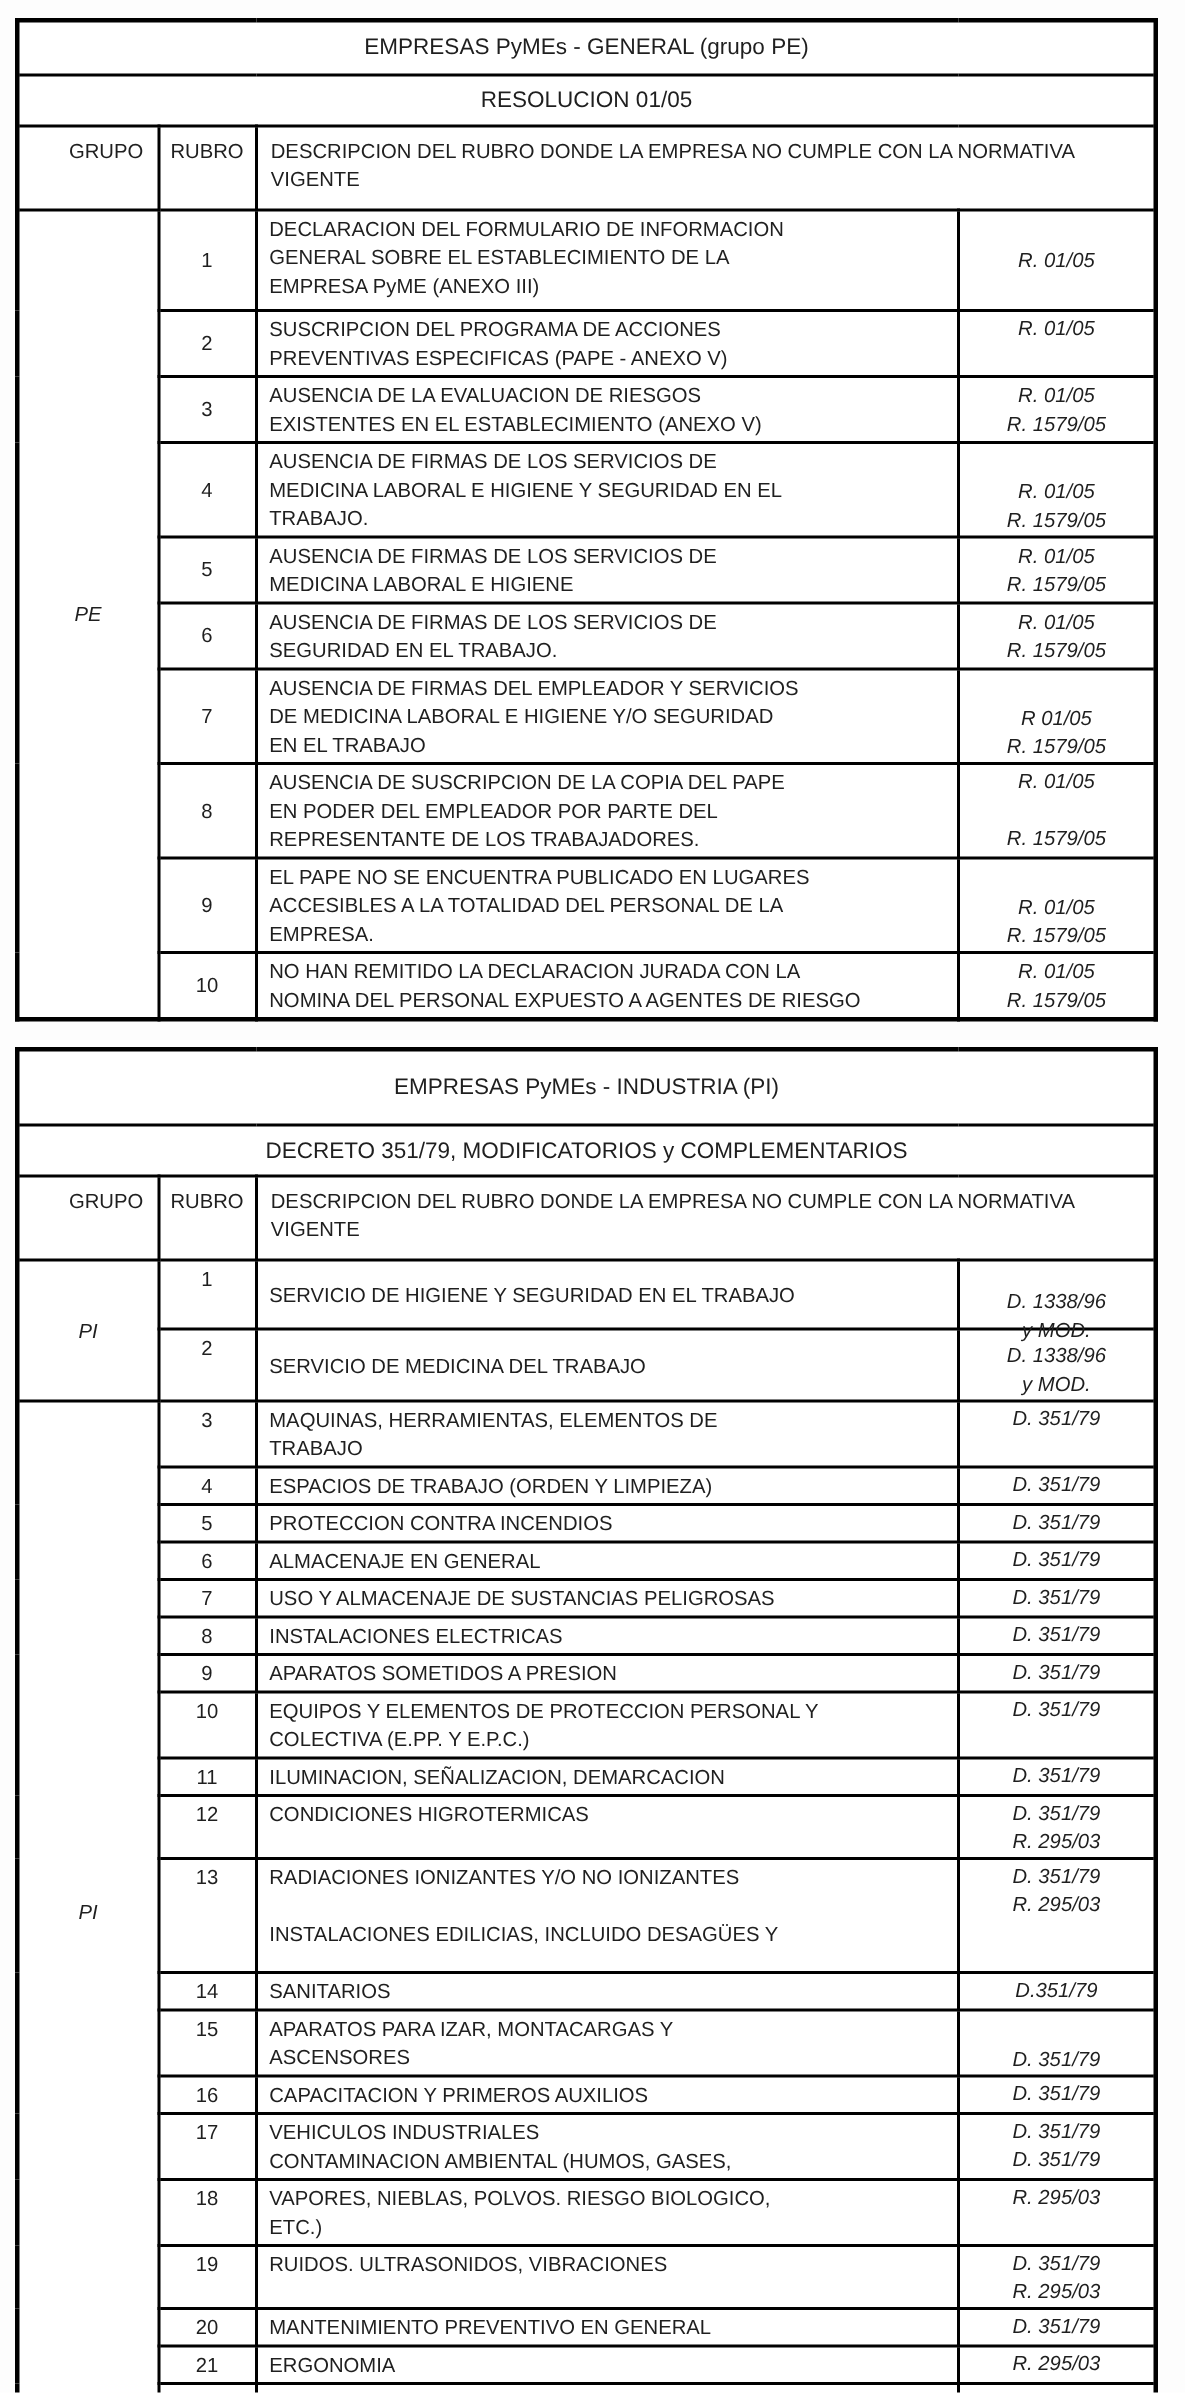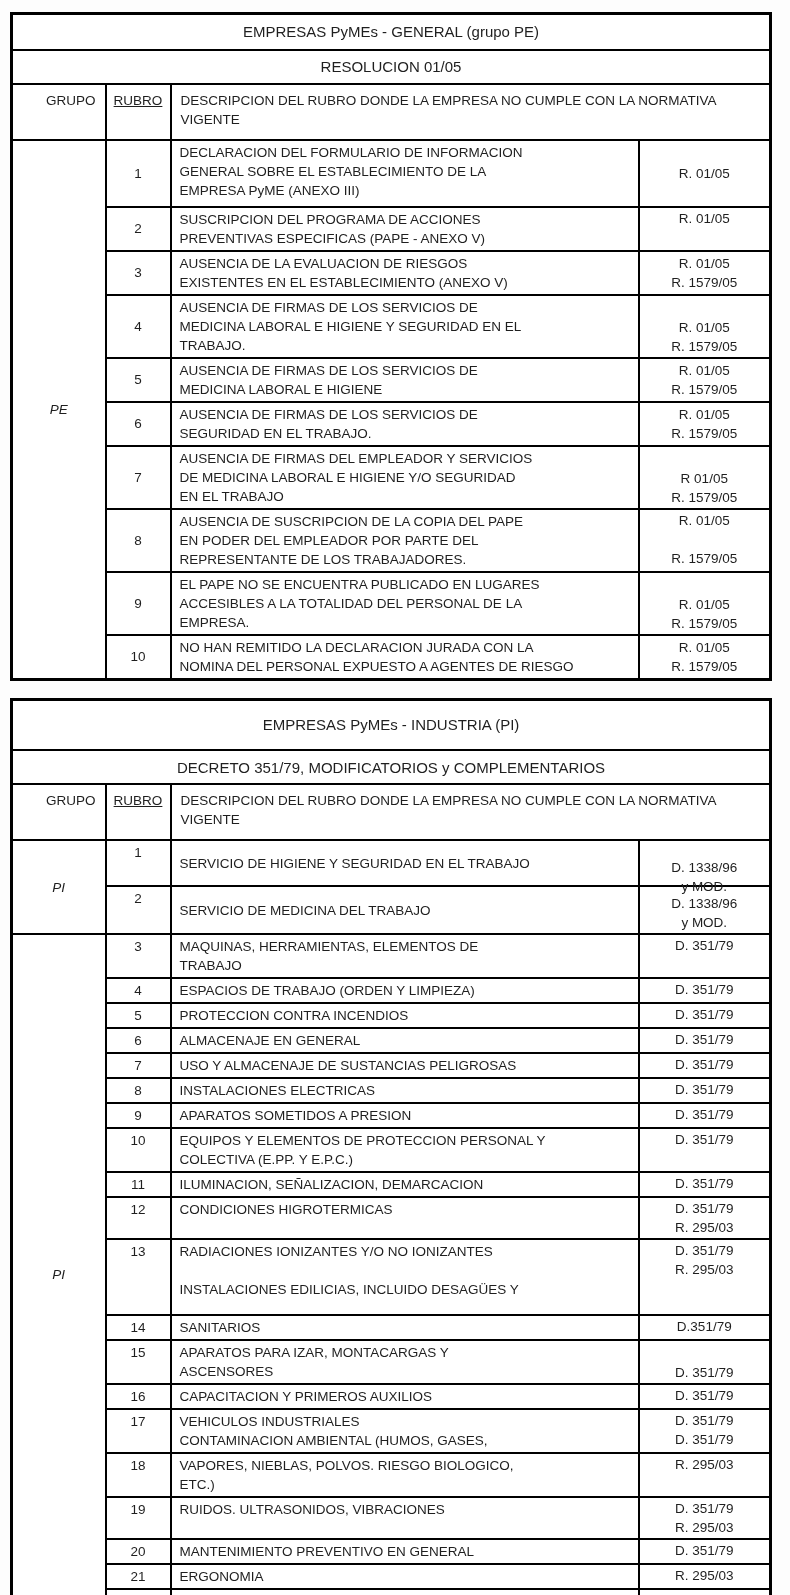--- a/index.html
+++ b/index.html
@@ -26,37 +26,38 @@
     overflow:visible;
   }
   .title-cell{
     font-size:15px;
     text-align:center;
     vertical-align:middle;
     white-space:nowrap;
   }
   .colhead{vertical-align:top;padding-top:6px;font-size:13.5px;}
   .colhead-grupo{text-align:right;padding-right:9px;margin-top:16px;}
-  .colhead-rubro{text-align:center;text-decoration:underline;}
+  .colhead-rubro{text-align:center;}
   .colhead-desc{text-align:left;padding-left:9px;white-space:pre-line;margin-top:24px;}
   .grupo{text-align:center;vertical-align:middle;font-style:italic;}
   .rubro{text-align:center;padding:2px;}
   .t1 .rubro{vertical-align:middle;}
   .t2 .rubro{vertical-align:top;}
   .desc{
     text-align:left;
     vertical-align:top;
     padding:2px 6px 2px 8px;
     white-space:pre-line;
   }
   .norm{
     text-align:center;
     vertical-align:middle;
     padding:1px 4px;
     white-space:pre-line;
+    font-style:italic;
   }
   .v-top{vertical-align:top;}
   .v-mid{vertical-align:middle;}
   .v-bot{vertical-align:bottom;}
   .norm-overflow{position:relative;}
   .norm-overflow .overflow-content{
     position:absolute;left:0;right:0;bottom:-11px;
     white-space:pre-line;text-align:center;
   }
 </style>

